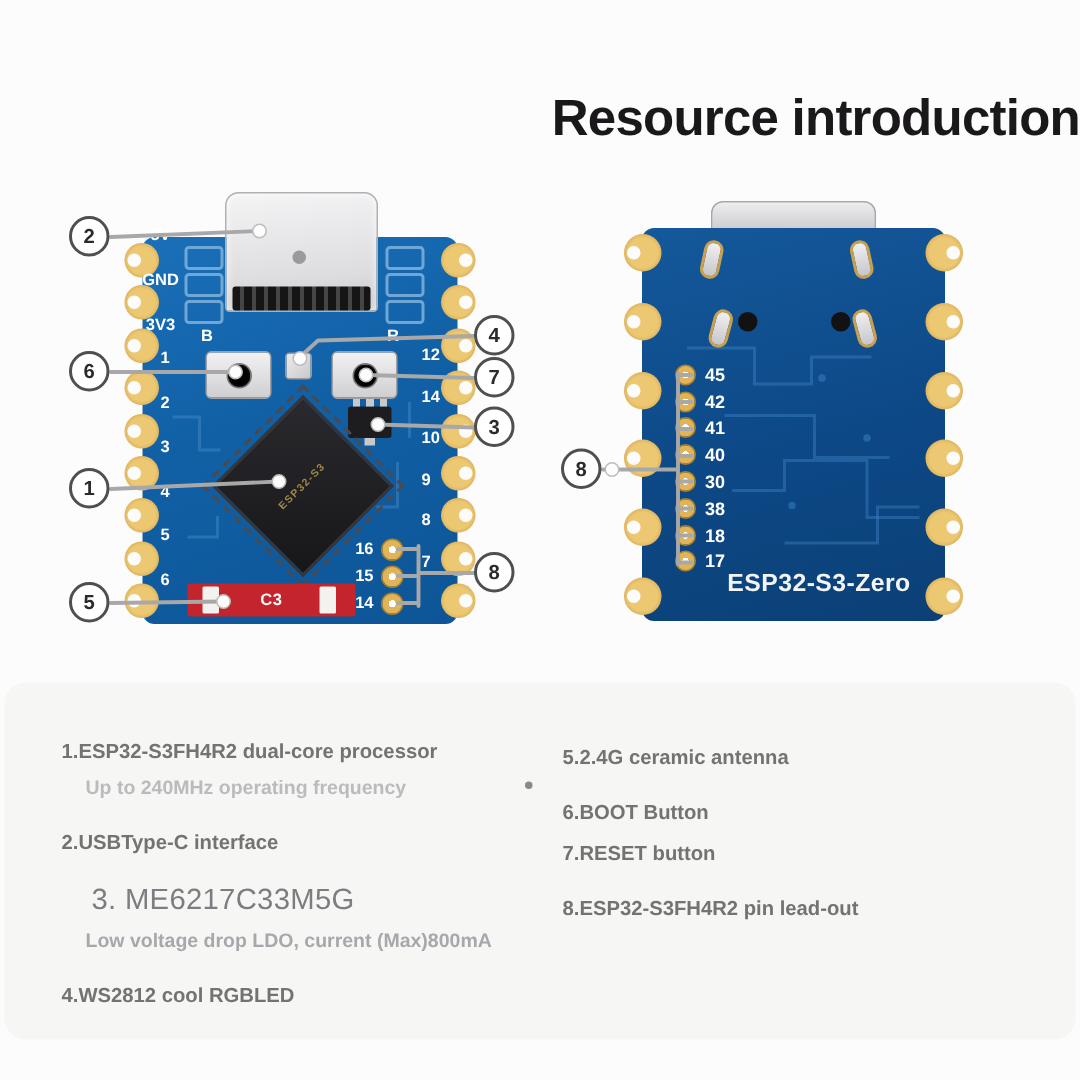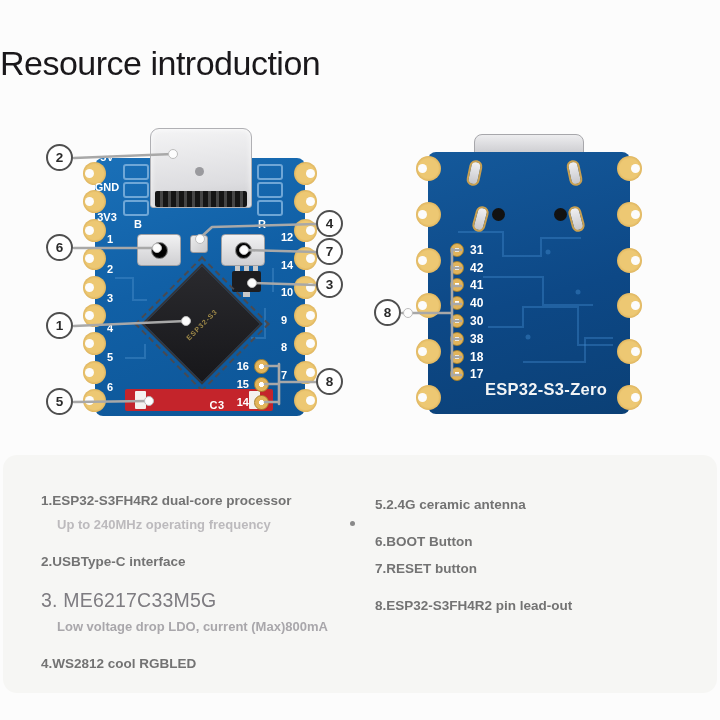--- a/index.html
+++ b/index.html
@@ -1,18 +1,18 @@
 <!DOCTYPE html>
 <html><head>
 <meta charset="utf-8">
 <style>
   html,body{margin:0;padding:0;}
   body{width:720px;height:720px;background:#fcfcfc;font-family:"Liberation Sans","DejaVu Sans",sans-serif;position:relative;overflow:hidden;}
   .page{position:absolute;inset:0;}
-  .title{position:absolute;top:44px;left:0;width:720px;text-align:left;font-size:34px;font-weight:normal;color:#1a181b;letter-spacing:-0.5px;}
+  .title{position:absolute;top:60px;left:0;width:720px;text-align:right;font-size:34px;font-weight:bold;color:#1a181b;letter-spacing:-0.5px;}
 
   
   .stage{position:absolute;inset:0;}
   .board{position:absolute;border-radius:8px;}
   .board.front{left:95px;top:158px;width:210px;height:258px;background:linear-gradient(160deg,#1a70b8 0%,#1160a6 45%,#0d5596 100%);}
   .board.back{left:428px;top:152px;width:202px;height:262px;background:linear-gradient(165deg,#14599b 0%,#0d4886 55%,#0b4076 100%);}
 
   
   .pads{position:absolute;top:4px;bottom:4px;display:flex;flex-direction:column;justify-content:space-between;}
   .pads.left{left:-12px;}
@@ -48,21 +48,21 @@
   .btn{position:absolute;width:42px;height:30px;background:linear-gradient(#f2f2f3,#cfcfd2);border:1px solid #9fa0a4;border-radius:4px;}
   .btn::after{content:'';position:absolute;left:50%;top:50%;width:15px;height:15px;margin:-8.5px 0 0 -8.5px;border-radius:50%;background:radial-gradient(circle,#000 0 55%,#333 100%);border:1px solid #777;}
   .btn.b{left:42px;top:76px;}
   .btn.r{left:126px;top:76px;}
   .led{position:absolute;left:95px;top:77px;width:16px;height:16px;background:linear-gradient(135deg,#ececec,#c9c9cc);border:1px solid #9a9a9e;border-radius:3px;}
   .ldo{position:absolute;left:137px;top:113px;width:29px;height:21px;background:#1d1d20;border-radius:2px;}
   .ldo::before{content:'';position:absolute;top:-5px;left:3px;right:3px;height:5px;background:repeating-linear-gradient(90deg,#c9c9c9 0 5px,transparent 5px 9px);}
   .ldo::after{content:'';position:absolute;bottom:-5px;left:50%;width:7px;height:5px;margin-left:-3.5px;background:#c9c9c9;}
   .chip{position:absolute;left:64px;top:123px;width:82px;height:82px;background:linear-gradient(135deg,#2a2a2e,#17171a);border:2px solid #36363a;outline:2px dashed #4a4a50;outline-offset:3px;transform:rotate(45deg);display:flex;align-items:center;justify-content:center;}
   .chip span{transform:rotate(-90deg);font-size:7px;color:#a08a48;font-weight:bold;letter-spacing:1px;white-space:nowrap;}
-  .antenna{position:absolute;left:30px;top:231px;width:112px;height:22px;background:#c4242b;border-radius:2px;display:flex;align-items:flex-end;justify-content:center;padding-left:36px;}
+  .antenna{position:absolute;left:30px;top:231px;width:112px;height:22px;background:#c4242b;border-radius:2px;display:flex;align-items:center;justify-content:center;}
   .antenna::before{content:'';position:absolute;left:10px;top:2px;bottom:2px;width:11px;background:#f4f2ef;border-radius:1px;}
   .antenna::after{content:'';position:absolute;right:13px;top:2px;bottom:2px;width:11px;background:#f4f2ef;border-radius:1px;}
   .antenna span{color:#fff;font-weight:bold;font-size:11px;letter-spacing:.5px;}
 
   
   .smpad{position:absolute;width:22px;height:12px;border:2px solid #7fb2dd;border-radius:3px;opacity:.85;}
 
   
   .irows{position:absolute;left:132px;top:199px;}
   .irow{display:flex;align-items:center;height:18px;}
@@ -89,21 +89,21 @@
   .co-4{left:316px;top:210px;} .co-7{left:316px;top:238px;} .co-3{left:316px;top:271px;} .co-8a{left:316px;top:368px;}
   .co-8b{left:374px;top:299px;}
 
   
   .legend{position:absolute;left:3px;top:455px;width:714px;height:238px;background:#f6f6f4;border-radius:14px;}
   .lcol{position:absolute;}
   .lcol.l{left:38px;top:38px;width:310px;}
   .lcol.r{left:372px;top:42px;width:320px;}
   .li-title{font-size:13.5px;font-weight:bold;color:#737373;}
   .li-desc{font-size:13px;font-weight:bold;color:#bcbabd;margin:9px 0 0 16px;}
-  .li-big{font-size:19.5px;font-weight:normal;color:#7e7c81;letter-spacing:.2px;}
+  .li-big{font-size:19.5px;font-weight:normal;color:#7e7c81;letter-spacing:.2px;margin-left:20px;}
   .li-desc.mid{color:#a9a7ab;margin-top:7px;}
   .mt22{margin-top:22px;} .mt20{margin-top:20px;} .mt12{margin-top:12px;}
   .li-desc.center{width:252px;text-align:center;margin-left:0;margin-top:10px;line-height:1.25;}
   .artifact{position:absolute;left:347px;top:66px;width:5px;height:5px;border-radius:50%;background:#6e6e6e;opacity:.8;}
 </style>
 </head>
 <body>
 
 <div class="page">
   <div class="title">Resource introduction</div>
@@ -238,21 +238,21 @@
       <div class="oval" style="left:40px;top:8px;transform:rotate(12deg);"></div>
       <div class="oval" style="left:140px;top:8px;transform:rotate(-12deg);"></div>
       <div class="oval" style="left:46px;top:54px;transform:rotate(15deg);"></div>
       <div class="oval" style="left:142px;top:54px;transform:rotate(-15deg);"></div>
       <div class="bdot" style="left:64px;top:56px;"></div>
       <div class="bdot" style="left:126px;top:56px;"></div>
 
       <div class="prows">
         <div class="prow">
             <i class="ring"></i>
-            <b>31</b>
+            <b>45</b>
           </div>
         <div class="prow">
             <i class="ring"></i>
             <b>42</b>
           </div>
         <div class="prow">
             <i class="ring"></i>
             <b>41</b>
           </div>
         <div class="prow">

